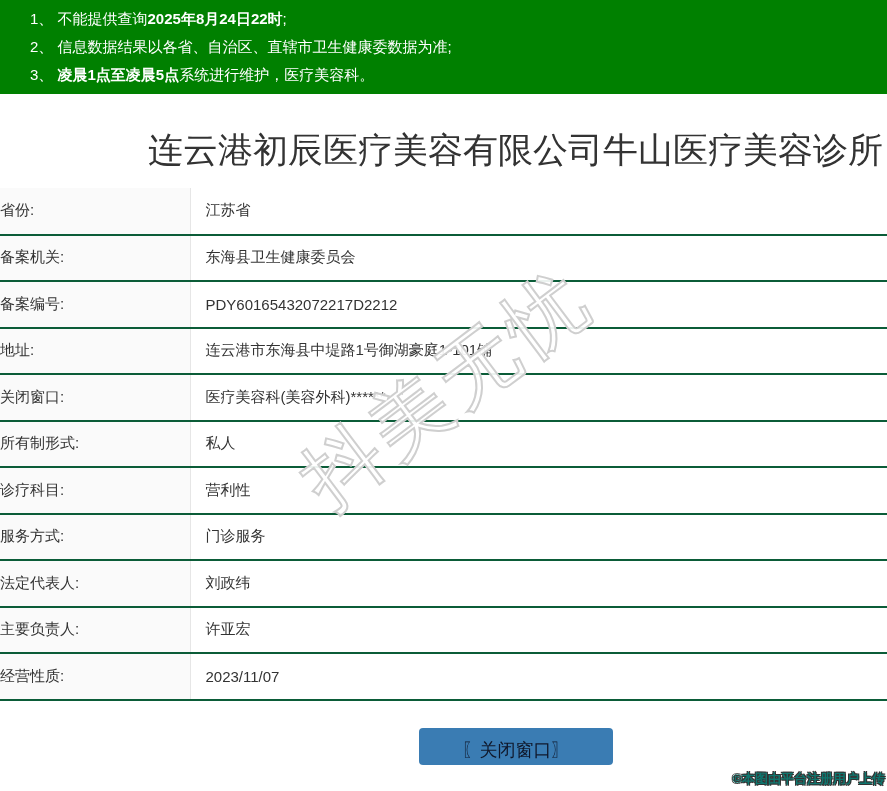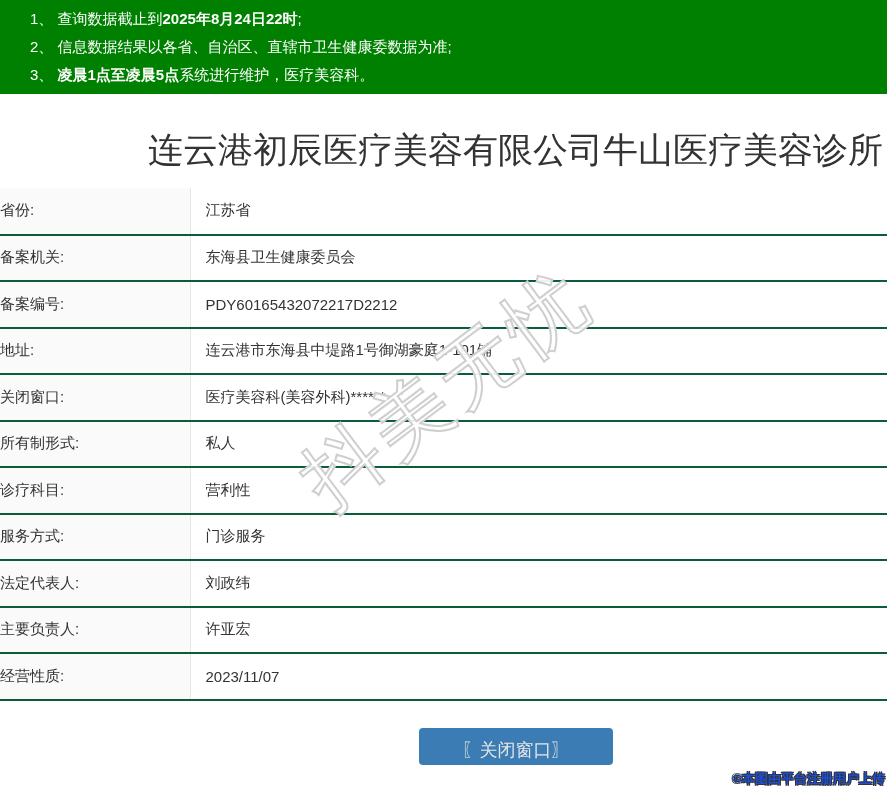--- a/index.html
+++ b/index.html
@@ -39,45 +39,45 @@
     height:46.5px;font-size:15px;color:var(--text-color);vertical-align:middle;padding:0;
   }
   td.label-cell{
     width:190px;background:var(--label-bg);border-right:1px solid var(--divider);
   }
   td.value-cell{padding-left:15px;}
 
   .button-row{margin-top:27px;text-align:center;}
   .close-button{
     display:inline-block;width:194px;height:37px;background:var(--button-blue);
-    color:#e5e5e5;font-size:18px;line-height:36px;text-align:center;border:none;
+    color:#0f172a;font-size:18px;line-height:36px;text-align:center;border:none;
     border-radius:4px;cursor:pointer;font-family:inherit;padding:4px;
   }
 
   .wm-diagonal{
     position:absolute;left:447px;top:390px;
     transform:translate(-50%,-50%) rotate(-37deg);
     font-size:78px;letter-spacing:6px;white-space:nowrap;
     color:rgba(255,255,255,0.92);
     -webkit-text-stroke:2px #cfcfcf;
     z-index:5;pointer-events:none;
   }
   .wm-corner{
     position:absolute;right:2px;bottom:3px;z-index:6;pointer-events:none;
-    font-size:13px;font-weight:bold;color:#1d4ed8;white-space:nowrap;
+    font-size:13px;font-weight:bold;color:#0f766e;white-space:nowrap;
     text-shadow:-1px -1px 0 #333,1px -1px 0 #333,-1px 1px 0 #333,1px 1px 0 #333;
   }
 </style>
 </head>
 <body>
 
 <div class="page">
 
   <div class="notice-bar">
-    <div class="notice-line"><span>1、 </span><span>查询数据截止到</span><b>2025年8月24日22时</b><span>;</span></div>
+    <div class="notice-line"><span>1、 </span><span>不能提供查询</span><b>2025年8月24日22时</b><span>;</span></div>
     <div class="notice-line"><span>2、 </span><span>信息数据结果以各省、自治区、直辖市卫生健康委数据为准;</span><b></b><span></span></div>
     <div class="notice-line"><span>3、 </span><span></span><b>凌晨1点至凌晨5点</b><span>系统进行维护，医疗美容科。</span></div>
   </div>
 
   <h1 class="title">连云港初辰医疗美容有限公司牛山医疗美容诊所</h1>
 
   <table class="record-table">
     <tbody>
   <tr class="record-row">
     <td class="label-cell">省份:</td>

